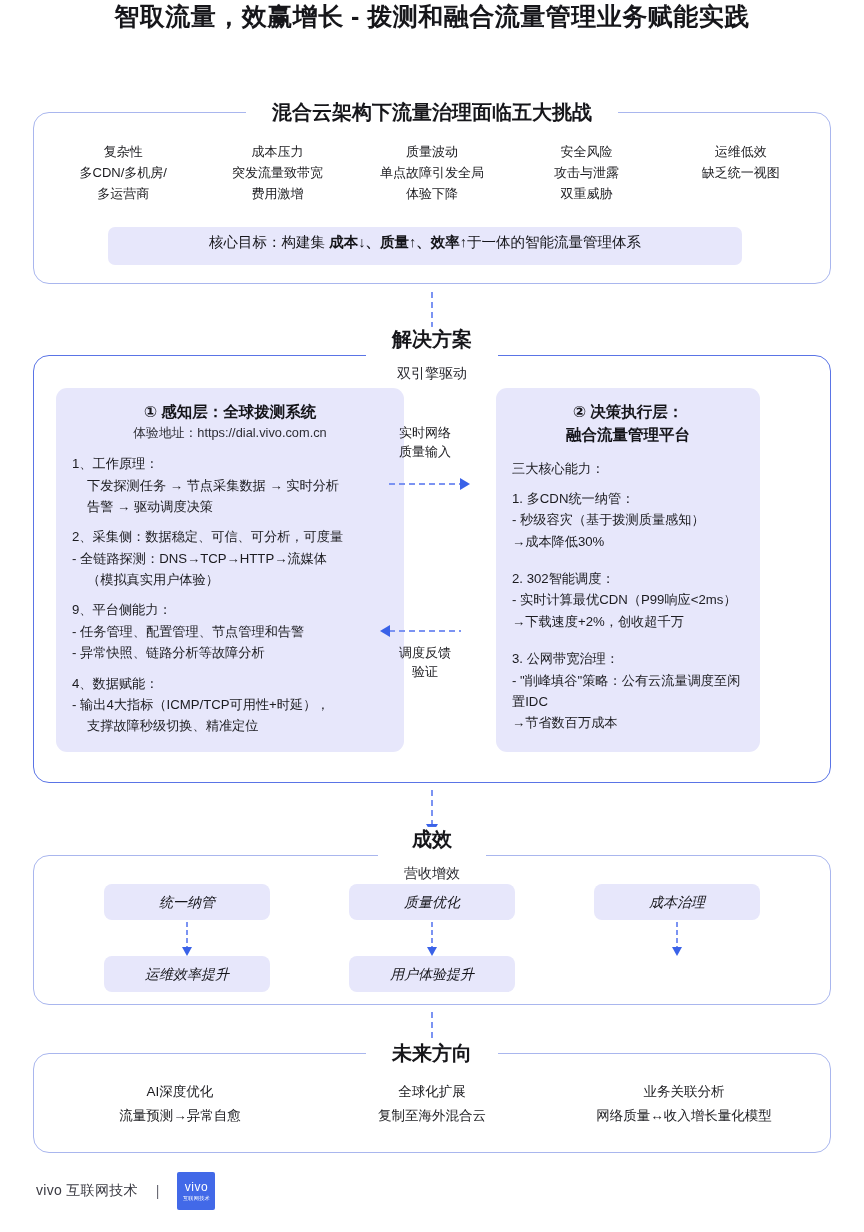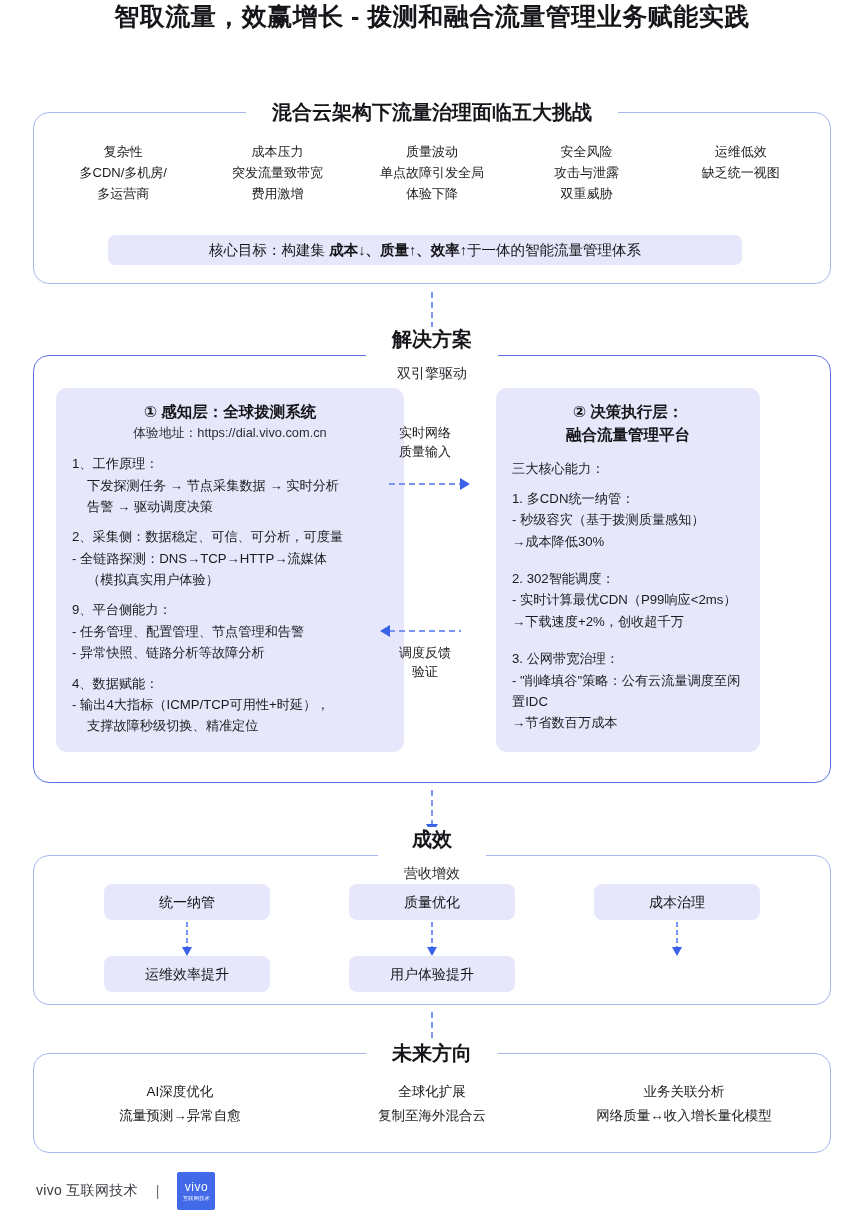--- a/index.html
+++ b/index.html
@@ -74,21 +74,21 @@
   .objective-banner {
     position: absolute;
     left: 74px;
     right: 88px;
     bottom: 18px;
     background: #e7e7fb;
     border-radius: 7px;
     text-align: center;
     font-size: 14.5px;
     line-height: 30px;
-    height: 30px;
+    height: 38px;
     color: #15151a;
   }
   .objective-banner b { font-weight: bold; }
 
   
   .v-arrow {
     position: absolute;
     width: 2px;
     background-image: linear-gradient(#7b93f2 0 62%, transparent 62% 100%);
     background-size: 2px 10px;
@@ -184,20 +184,21 @@
   }
   #arrow-in   { left: 389px; top: 483px; }
   #arrow-back { left: 389px; top: 630px; }
 
   
   #results-card { left: 33px; top: 855px; width: 798px; height: 150px; }
   .results-row {
     display: flex;
     padding: 28px 44px 0 44px;
     gap: 27px;
+    font-style: italic;
   }
   .result-col {
     flex: 1;
     display: flex;
     flex-direction: column;
     align-items: center;
   }
   .chip {
     width: 100%;
     max-width: 166px;

